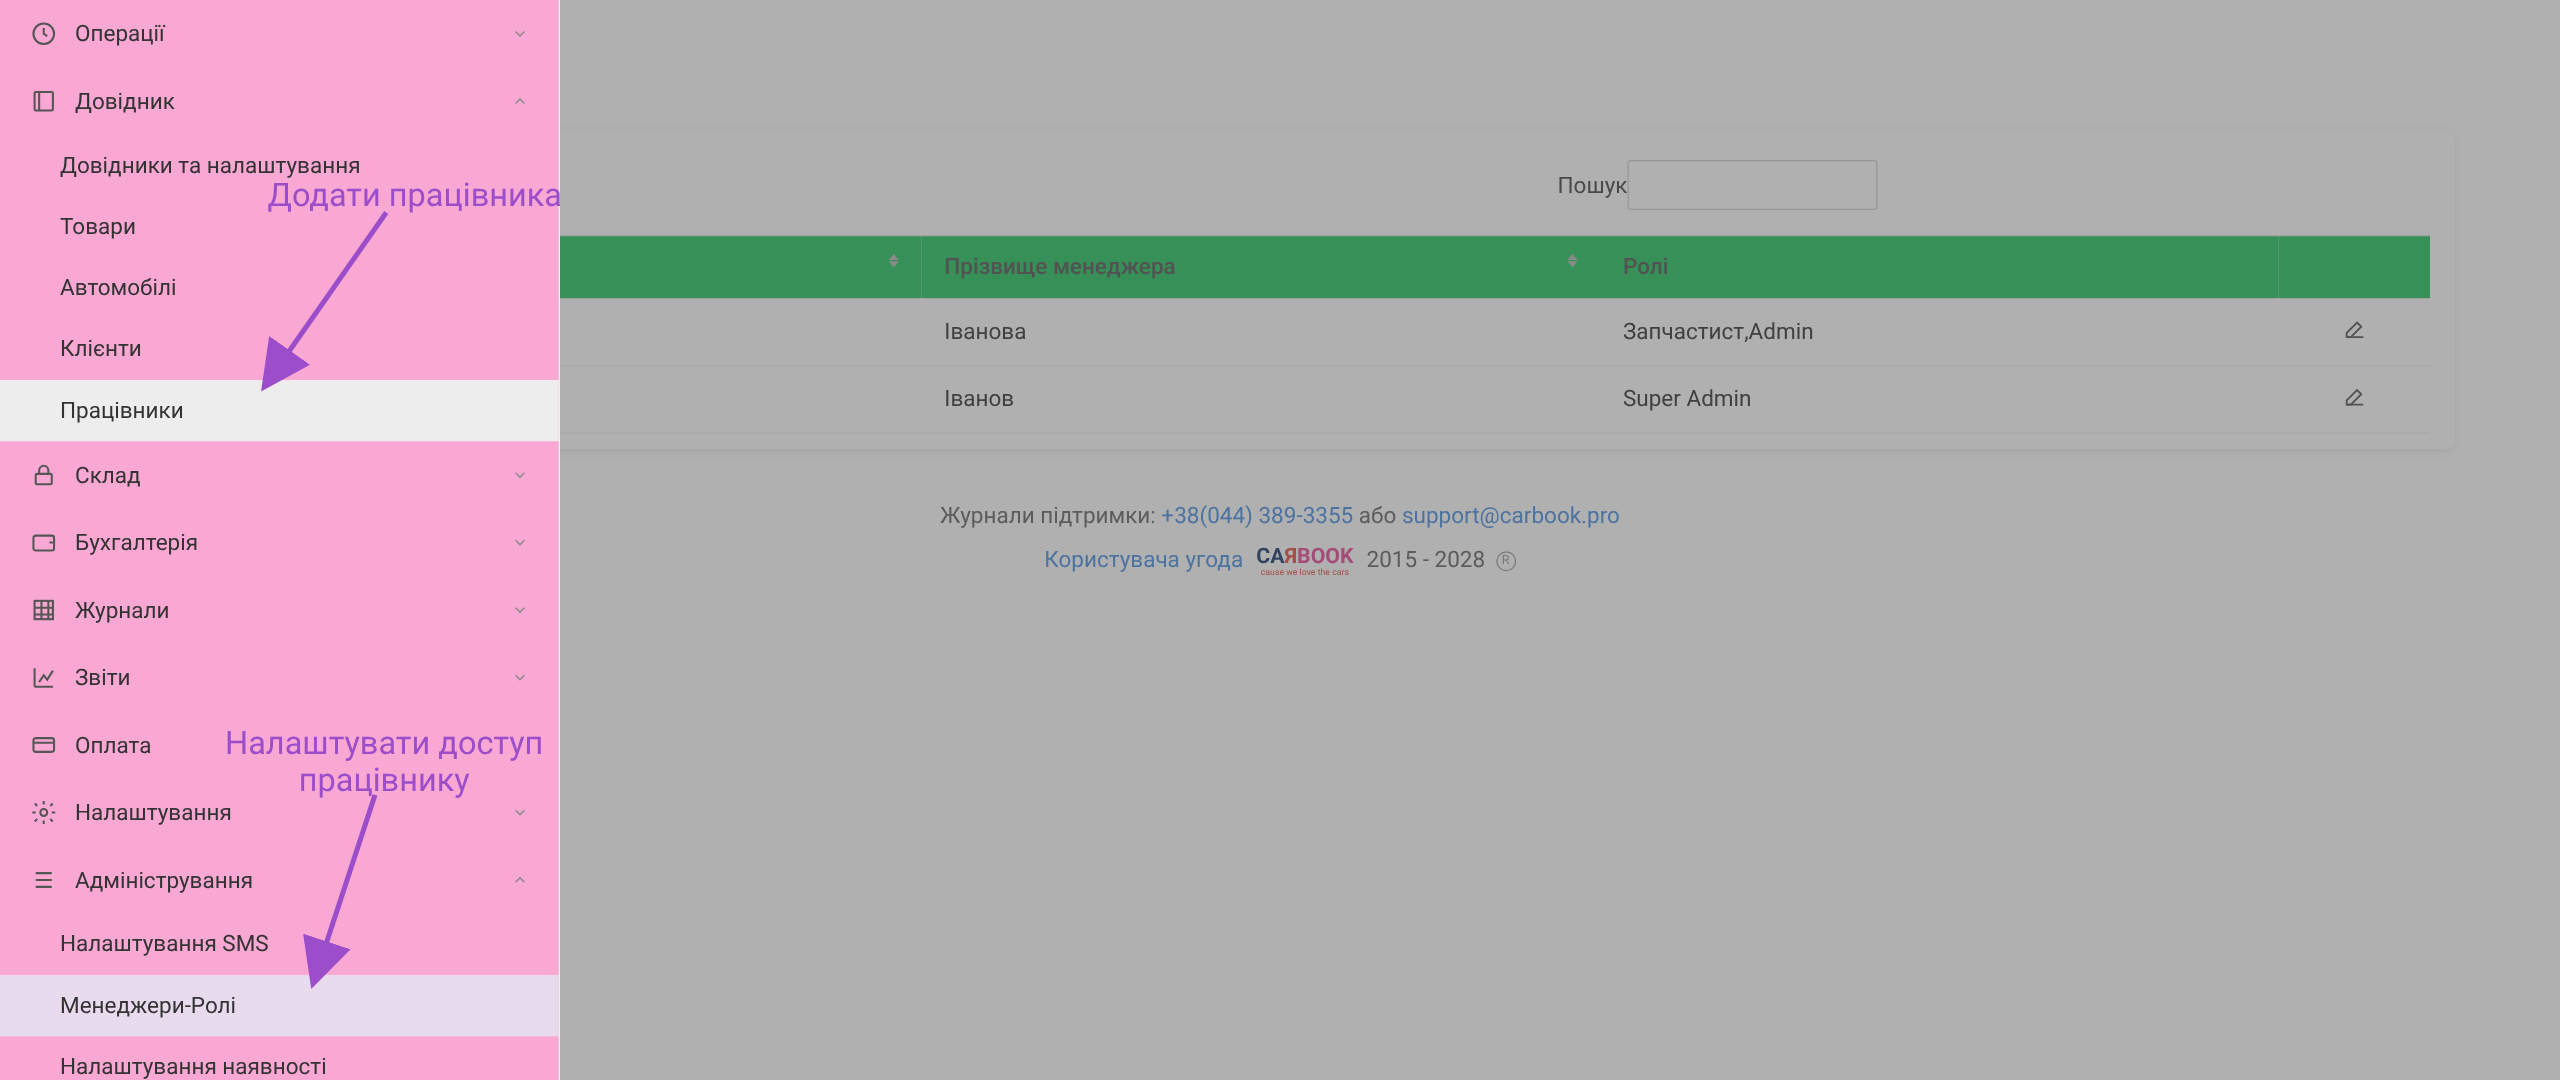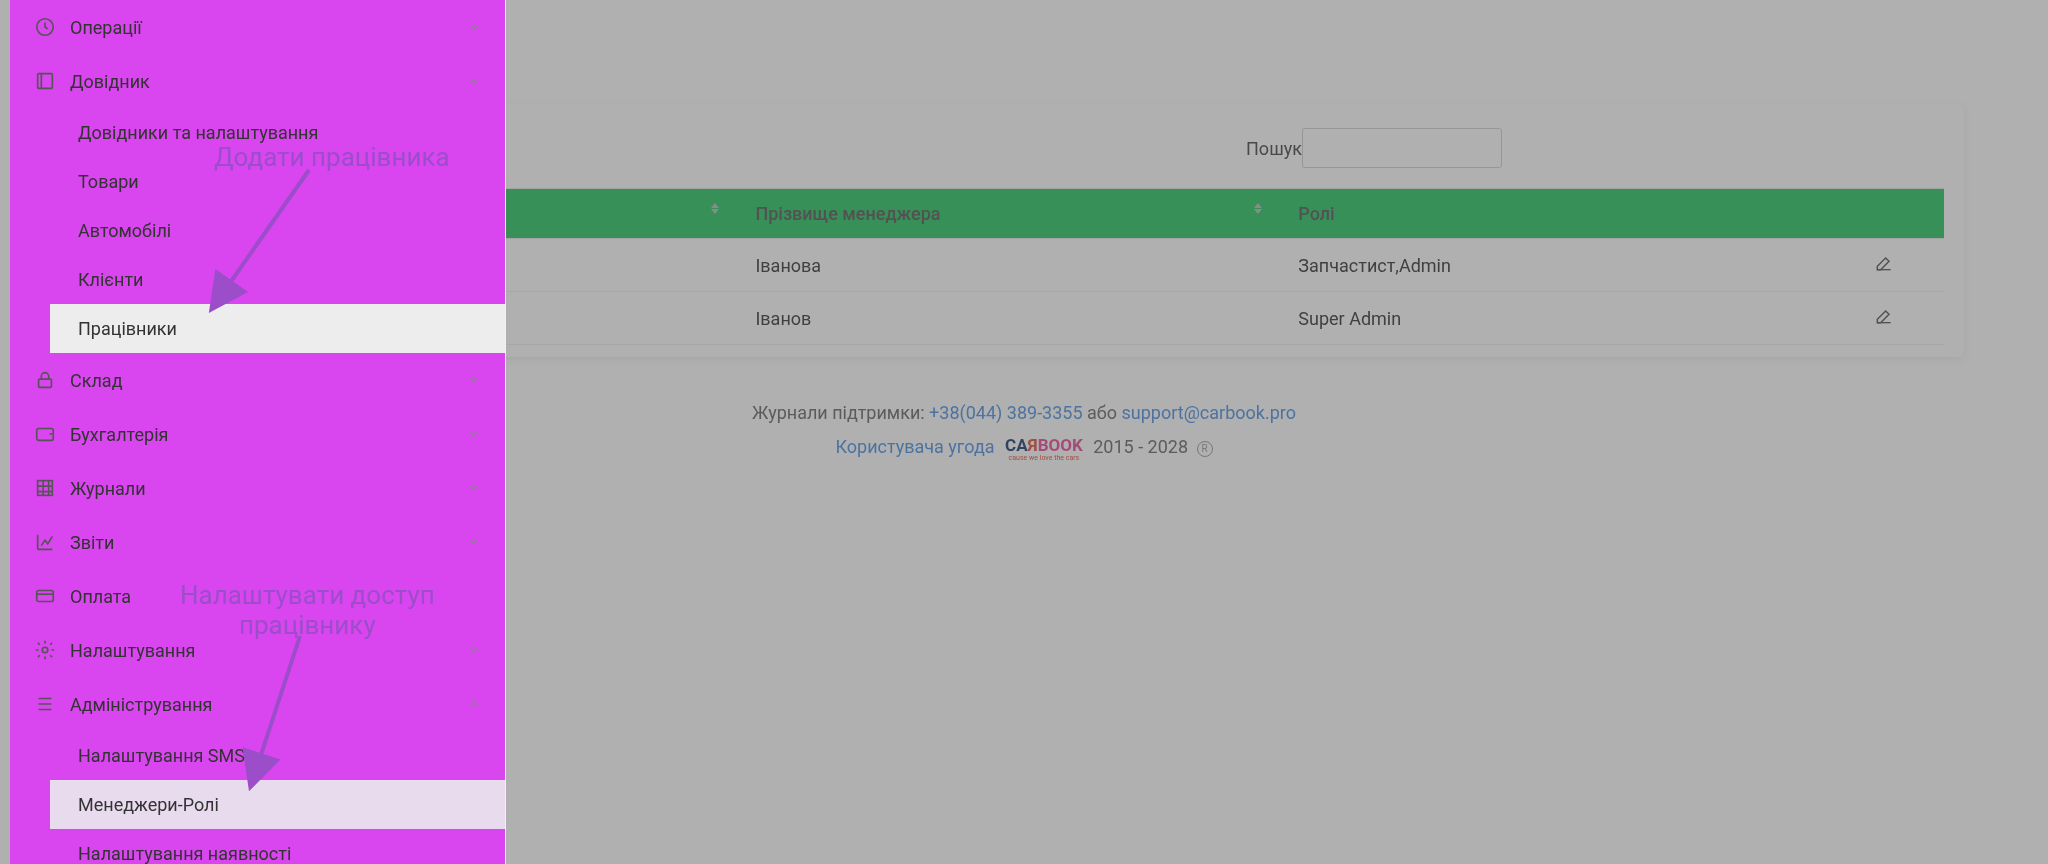--- a/index.html
+++ b/index.html
@@ -10,25 +10,25 @@
     background: #fff;
     width: 2048px;
     height: 864px;
     overflow: hidden;
     position: relative;
   }
 
   
   .sidebar {
     position: absolute;
-    left: 10px;
+    left: 0;
     top: 0;
-    width: 496px;
+    width: 448px;
     height: 100%;
-    background: #d946ef;
+    background: #f9a8d4;
     z-index: 10;
     border-right: 1px solid #f0f0f0;
   }
 
   .nav-item {
     display: flex;
     align-items: center;
     padding: 16px 24px;
     cursor: pointer;
     color: #333;
@@ -49,25 +49,24 @@
     margin-left: auto;
     width: 14px;
     height: 14px;
     display: inline-flex;
     align-items: center;
     justify-content: center;
     color: #888;
   }
 
   .sub-item {
-    padding: 14px 24px 14px 28px;
+    padding: 14px 24px 14px 48px;
     cursor: pointer;
     font-size: 18px;
     color: #333;
-    margin-left: 40px;
   }
   .sub-item.active-grey {
     background: #ededed;
   }
   .sub-item.active-purple {
     background: #e9dbee;
   }
 
   
   .main {

